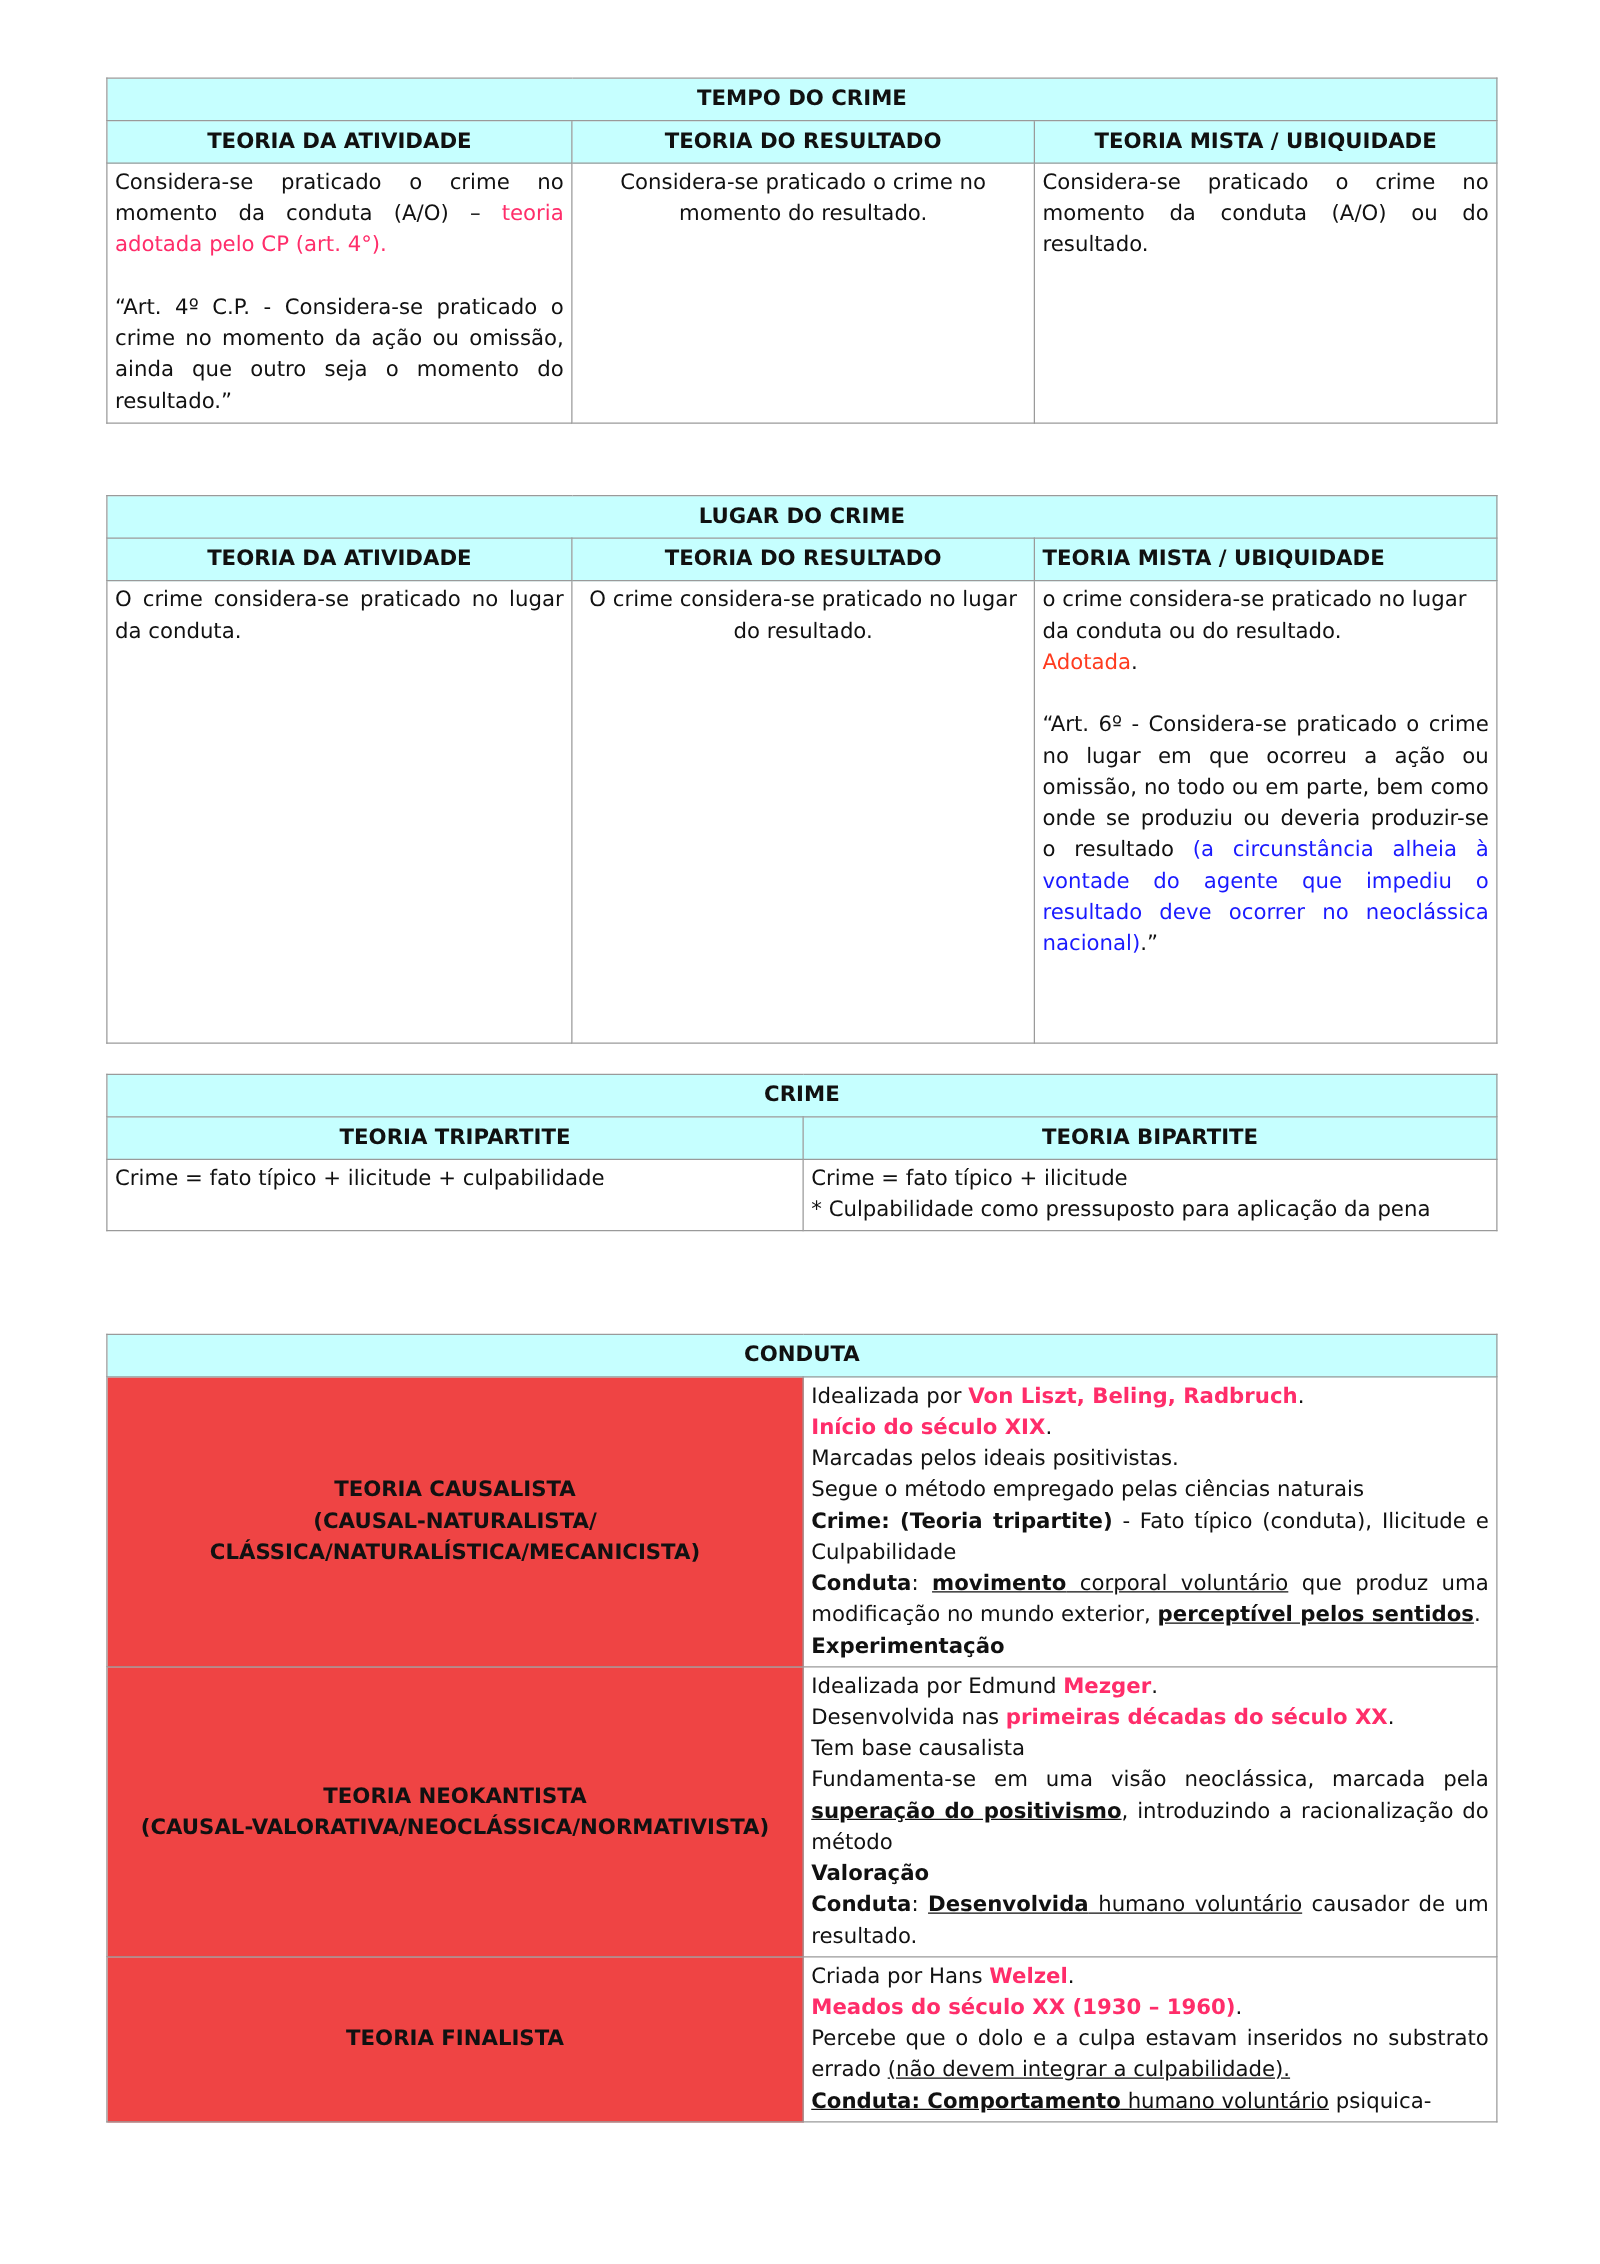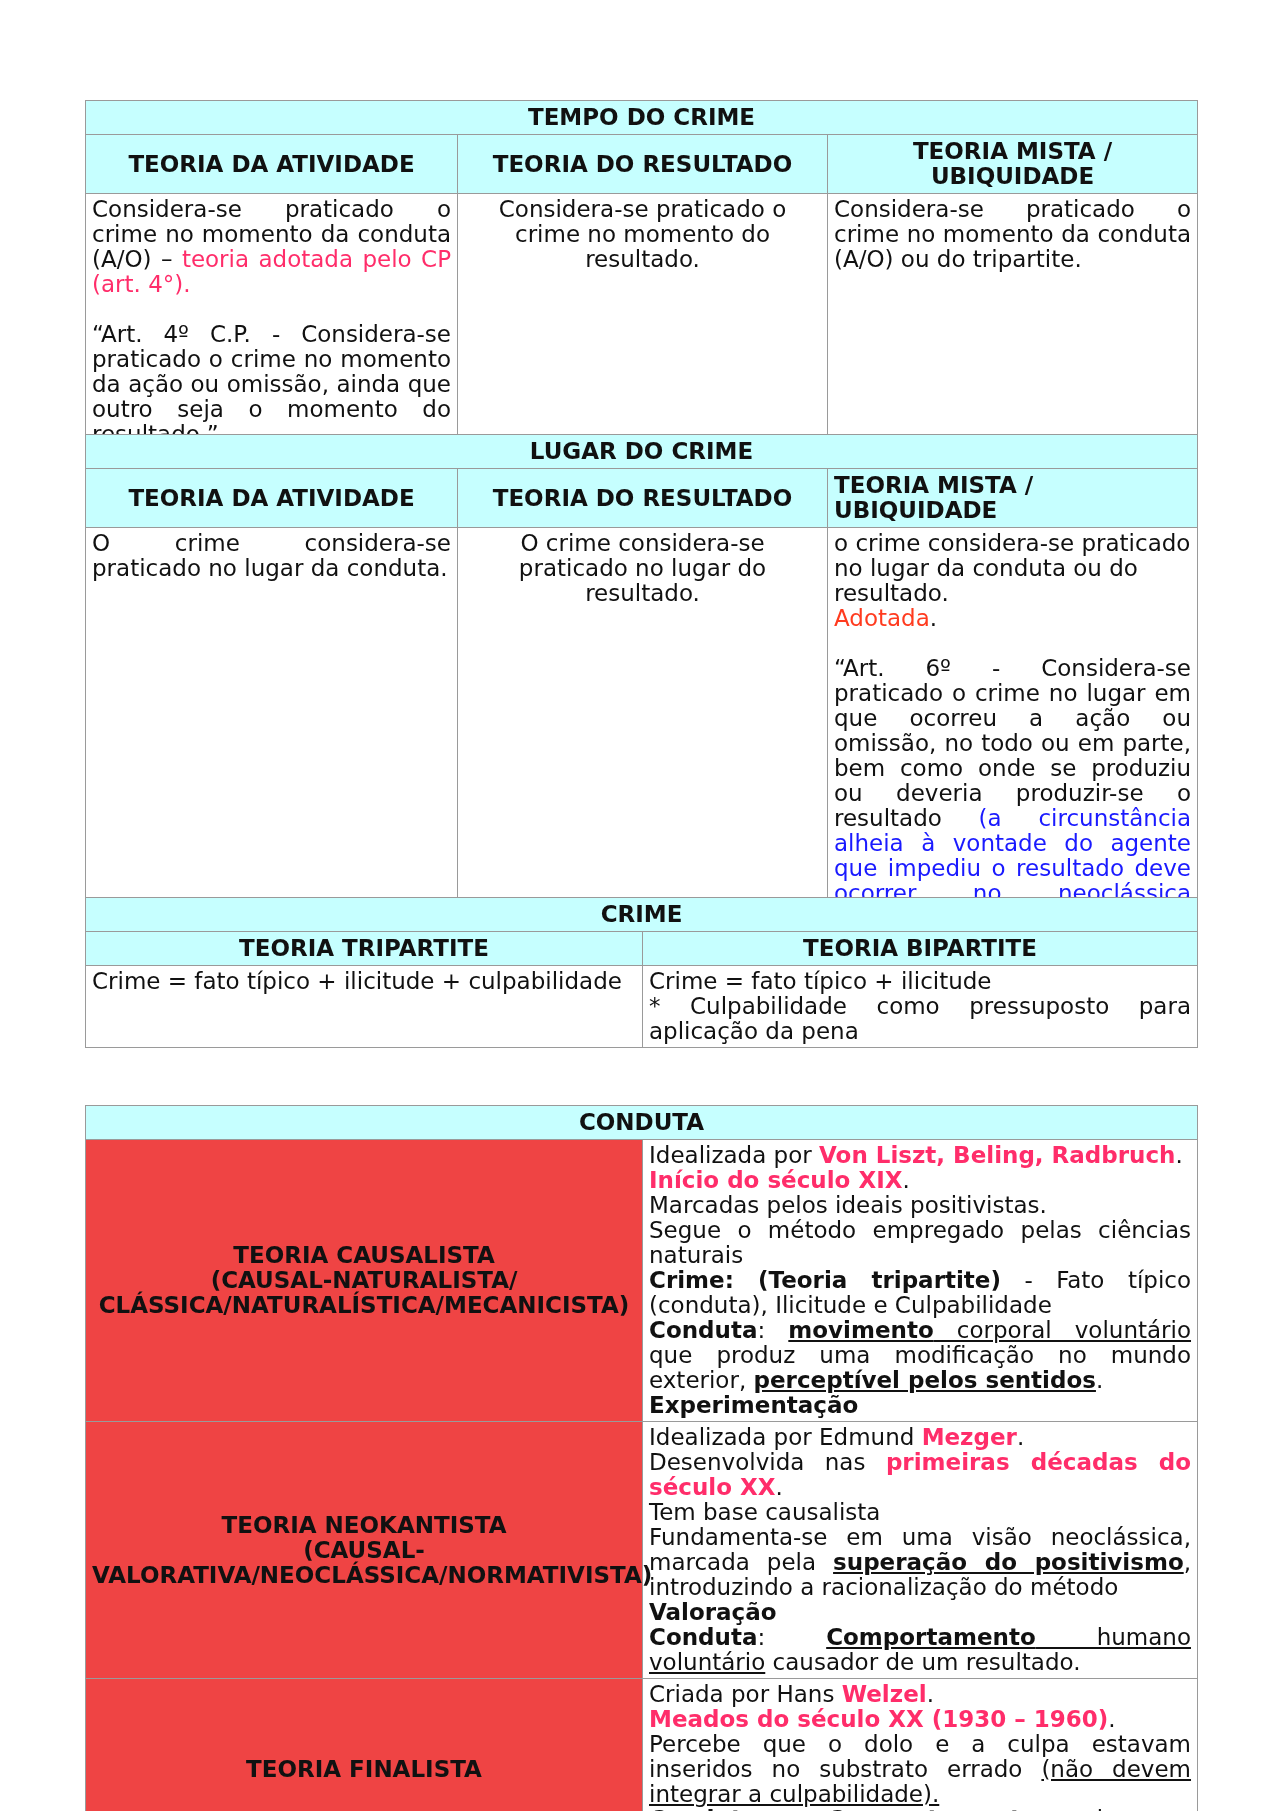--- a/index.html
+++ b/index.html
@@ -1,18 +1,18 @@
 <!DOCTYPE html>
 <html><head>
 <meta charset="utf-8">
 <style>
   html, body { margin: 0; padding: 0; background: #ffffff; }
   body { width: 1280px; height: 1811px; position: relative; overflow: hidden;
          font-family: "DejaVu Sans", sans-serif; color: #111; }
-  table.doc { position: absolute; left: 85px; width: 1112px; border-collapse: collapse; table-layout: fixed; font-size: 23px; margin-top: 38px; }
+  table.doc { position: absolute; left: 85px; width: 1112px; border-collapse: collapse; table-layout: fixed; font-size: 17px; }
   table.doc td, table.doc th { border: 1.5px solid #9a9a9a; vertical-align: top; padding: 3px 6px; line-height: 25px; }
   .hd { background: #c6ffff; font-weight: bold; text-align: center; vertical-align: middle !important; padding: 4px 6px !important; }
   .hd-mid { background: #ef4444; font-weight: bold; text-align: center; vertical-align: middle !important; }
   .just { text-align: justify; }
   .center { text-align: center; }
   .pink { color: #ff2d6a; }
   .red { color: #ff3b1f; }
   .blue { color: #1a1aff; }
   .b { font-weight: bold; }
   .u { text-decoration: underline; }
@@ -41,21 +41,21 @@
     <td class="hd">TEORIA DO RESULTADO</td>
     <td class="hd">TEORIA MISTA / UBIQUIDADE</td>
   </tr>
   <tr style="height:208px">
     <td class="just">
       <p><span>Considera-se praticado o crime no momento da conduta (A/O) – </span><span class="pink">teoria adotada pelo CP (art. 4°).</span></p>
       <div class="gap"></div>
       <p>“Art. 4º C.P. - Considera-se praticado o crime no momento da ação ou omissão, ainda que outro seja o momento do resultado.”</p>
     </td>
     <td class="center">Considera-se praticado o crime no momento do resultado.</td>
-    <td class="just">Considera-se praticado o crime no momento da conduta (A/O) ou do tripartite.</td>
+    <td class="just">Considera-se praticado o crime no momento da conduta (A/O) ou do resultado.</td>
   </tr>
 </tbody>
   </table>
 
 <table class="doc" id="t2">
   <colgroup>
       <col style="width:372px">
       <col style="width:370px">
       <col style="width:370px">
     </colgroup>
@@ -135,21 +135,21 @@
     <td class="hd-mid">
       <p>TEORIA NEOKANTISTA</p>
       <p>(CAUSAL-VALORATIVA/NEOCLÁSSICA/NORMATIVISTA)</p>
     </td>
     <td class="just">
       <p><span>Idealizada por Edmund </span><span class="pink b">Mezger</span>.</p>
       <p><span>Desenvolvida nas </span><span class="pink b">primeiras décadas do século XX</span>.</p>
       <p>Tem base causalista</p>
       <p><span>Fundamenta-se em uma visão neoclássica, marcada pela </span><span class="b u">superação do positivismo</span><span>, introduzindo a racionalização do método</span></p>
       <p class="b">Valoração</p>
-      <p><span class="b">Conduta</span>: <span class="u"><span class="b">Comportamento</span><span> humano voluntário</span></span><span> causador de um resultado.</span></p>
+      <p><span class="b">Conduta</span>: <span class="u"><span class="b">Desenvolvida</span><span> humano voluntário</span></span><span> causador de um resultado.</span></p>
     </td>
   </tr>
 
   <tr>
     <td class="hd-mid">
       <p>TEORIA FINALISTA</p>
     </td>
     <td class="just">
       <p><span>Criada por Hans </span><span class="pink b">Welzel</span>.</p>
       <p><span class="pink b">Meados do século XX (1930 – 1960)</span>.</p>

